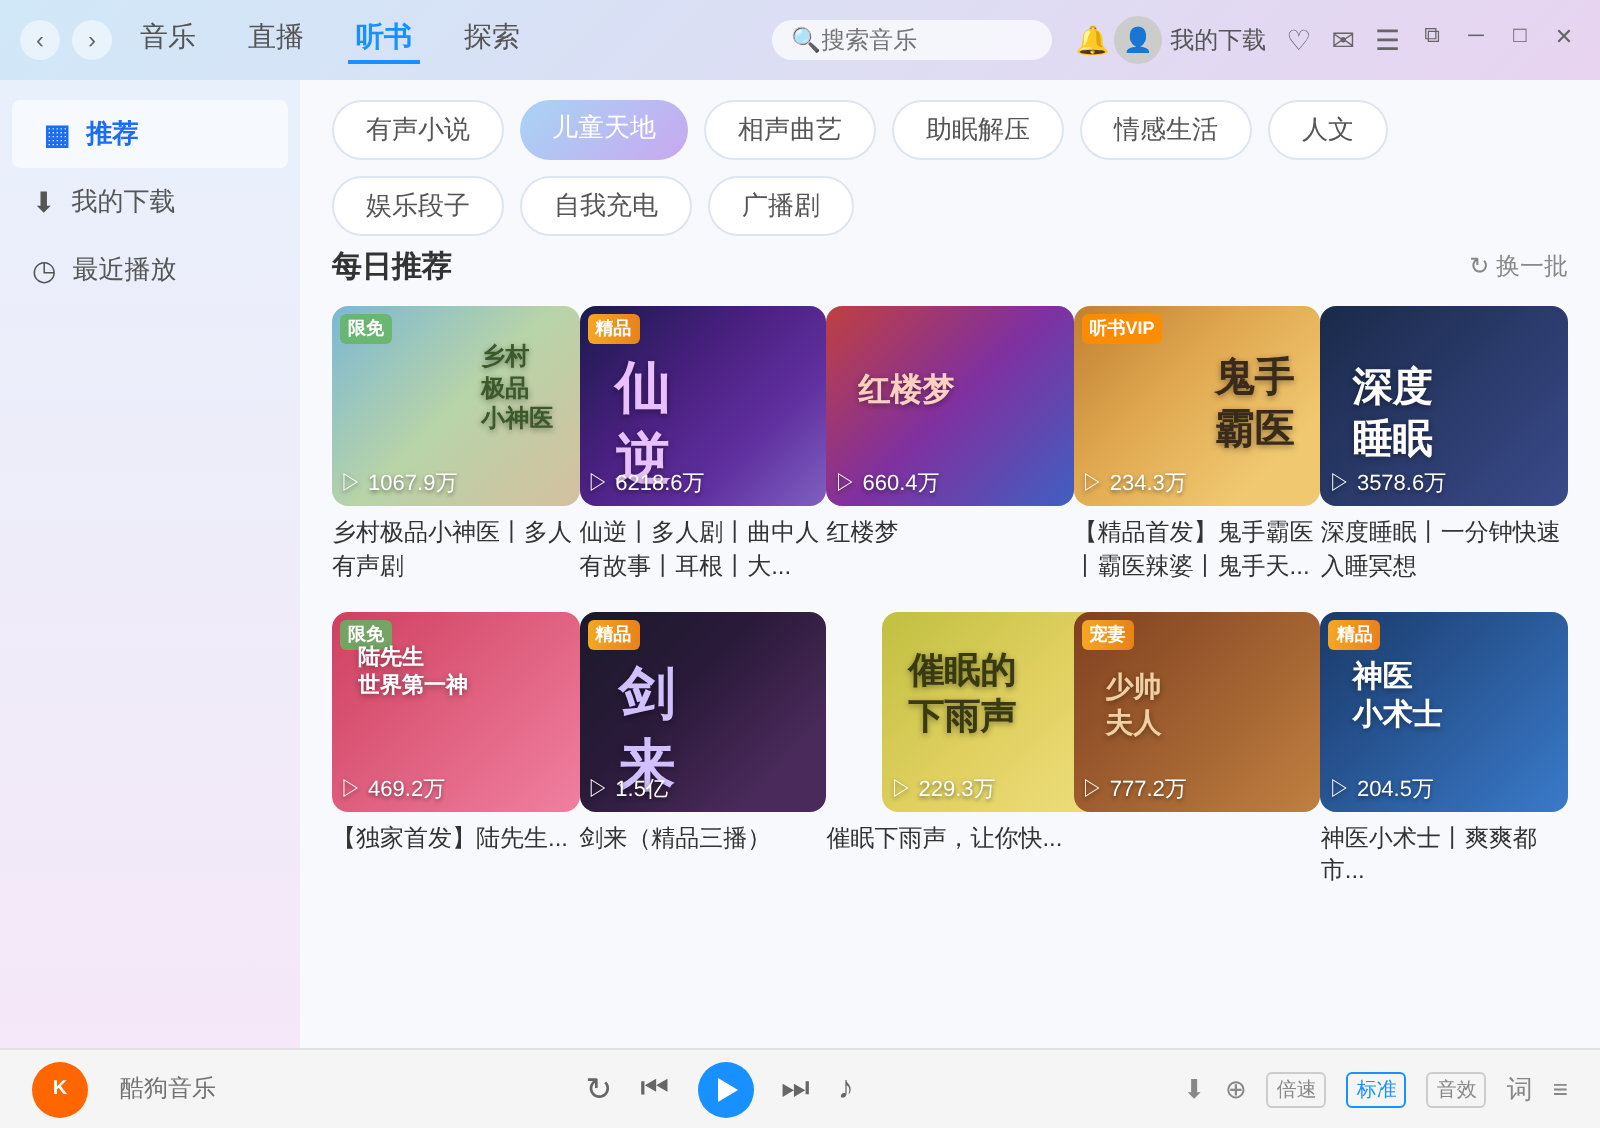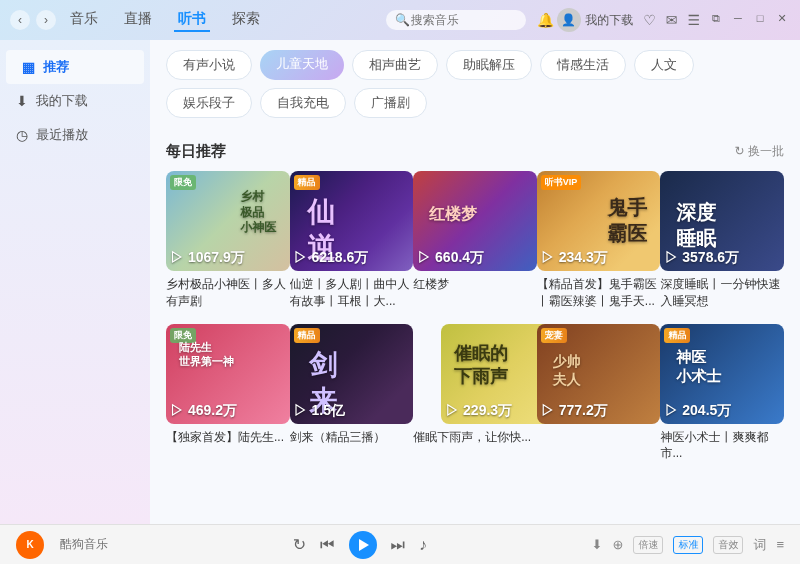--- a/index.html
+++ b/index.html
@@ -157,21 +157,21 @@
       background: #f7f9fd;
       overflow-y: auto;
       padding: 10px 16px;
     }
 
     
     .category-tabs {
       display: flex;
       flex-wrap: wrap;
       gap: 8px;
-      margin-bottom: 24px;
+      margin-bottom: 6px;
     }
     .cat-tab {
       padding: 5px 16px;
       border-radius: 16px;
       font-size: 13px;
       cursor: pointer;
       border: 1px solid #dde6f0;
       background: white;
       color: #555;
     }
@@ -237,26 +237,25 @@
       background: linear-gradient(90deg, #f5a623, #e8821a);
     }
     .card-badge.free {
       background: rgba(100,180,100,0.85);
     }
     .card-play-count {
       position: absolute;
       bottom: 4px;
       left: 4px;
       color: white;
-      font-size: 14px;
+      font-size: 11px;
       display: flex;
       align-items: center;
       gap: 2px;
       text-shadow: 0 1px 2px rgba(0,0,0,0.5);
-      font-weight: bold;
     }
     .card-title {
       font-size: 12px;
       color: #333;
       line-height: 1.4;
       overflow: hidden;
       display: -webkit-box;
       -webkit-line-clamp: 2;
       -webkit-box-orient: vertical;
     }

